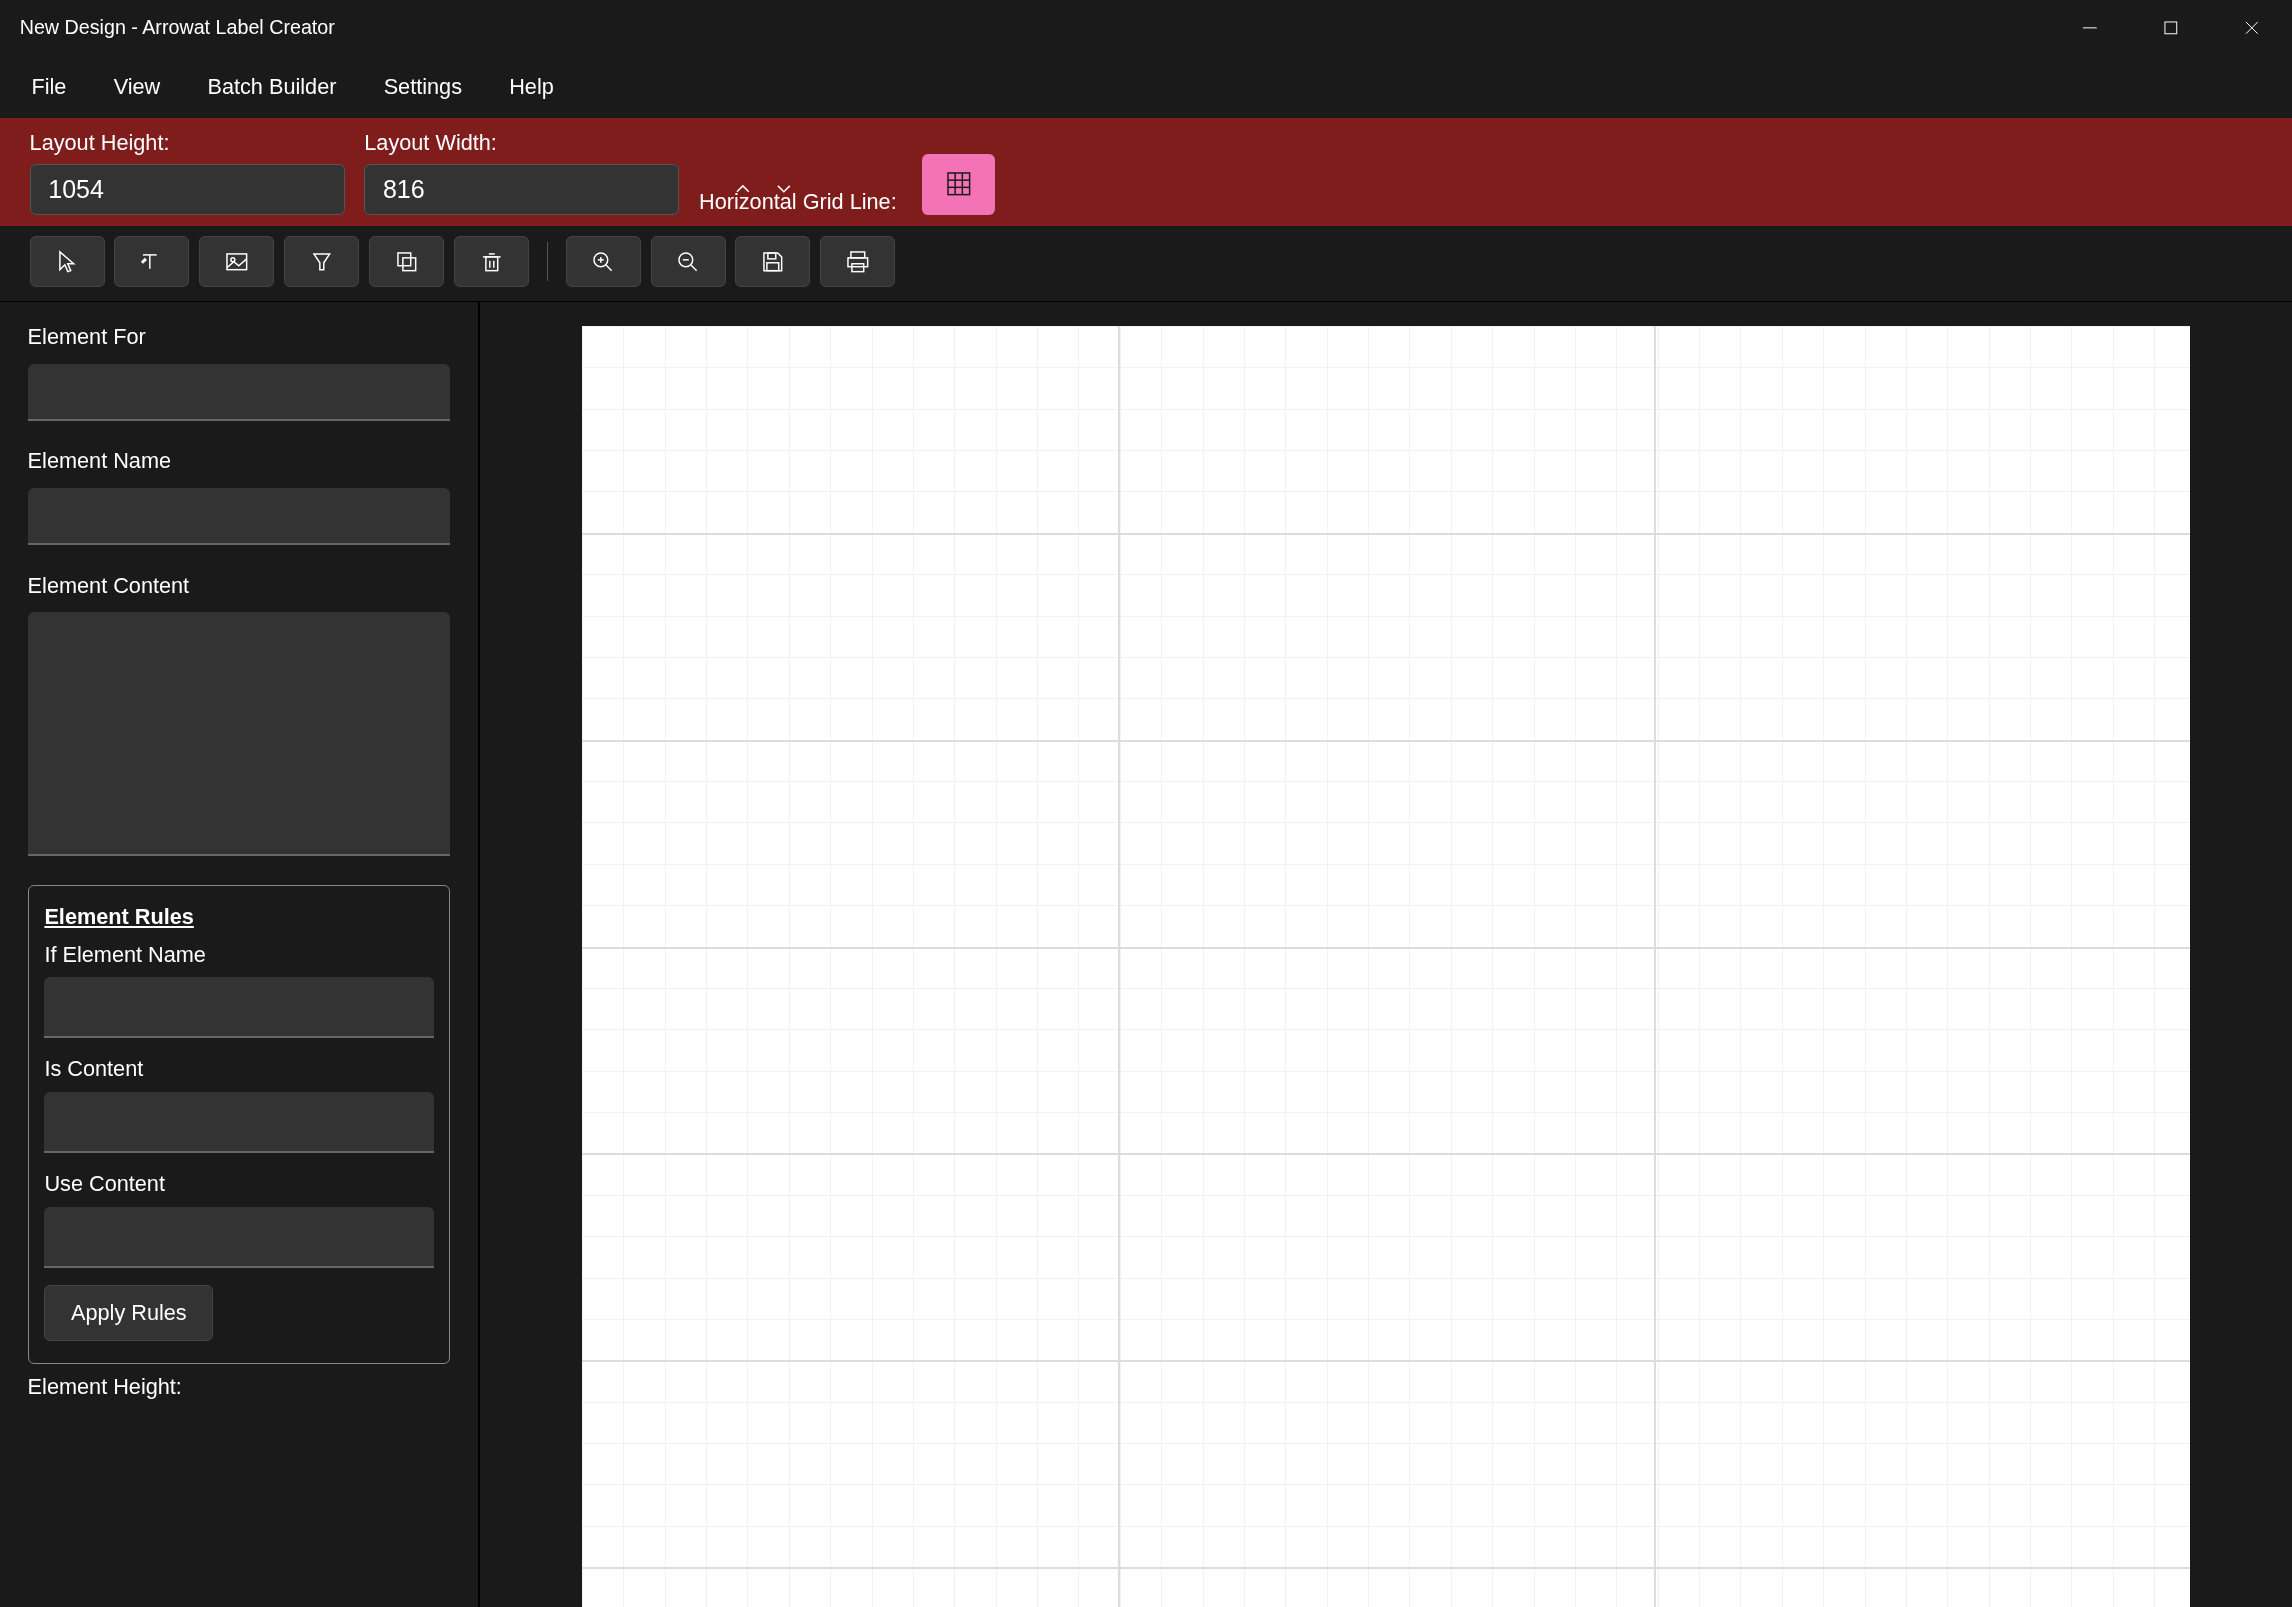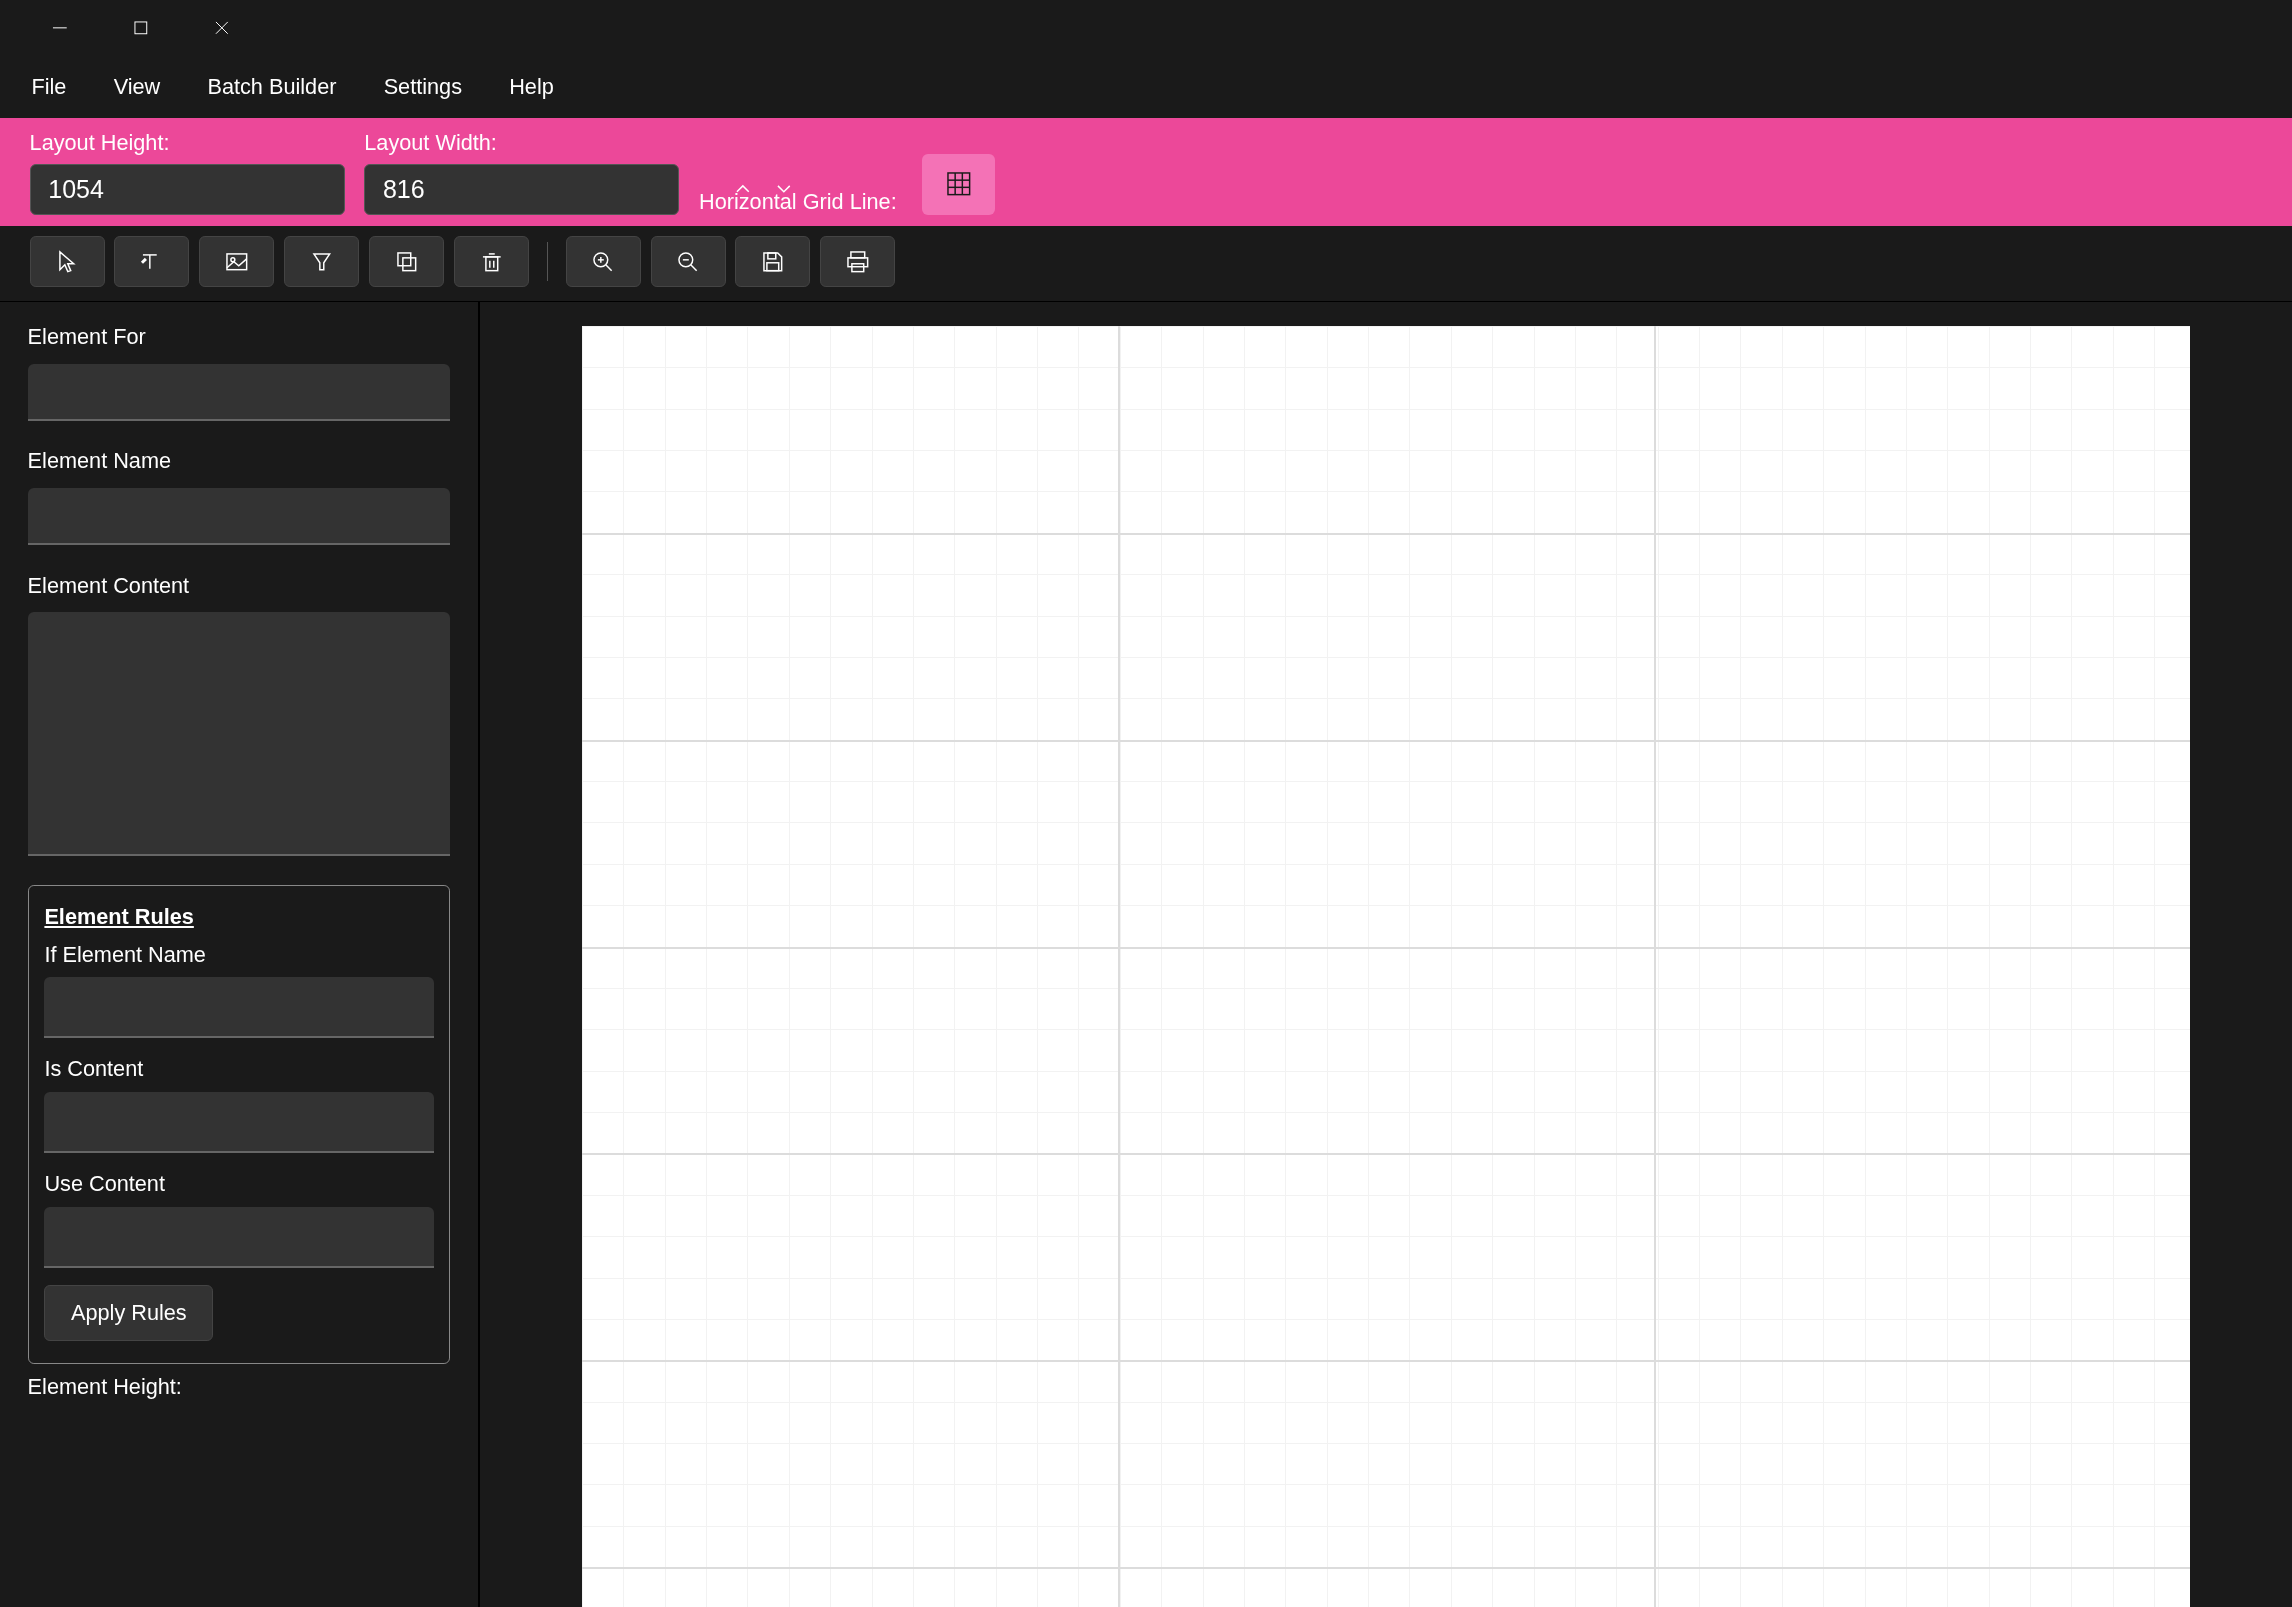--- a/index.html
+++ b/index.html
@@ -37,21 +37,21 @@
       background: #1a1a1a; padding-left: 7.9px;
     }
     .menubar .mitem {
       padding: 0 23.6px; height: 100%;
       display: flex; align-items: center;
       font-size: 21.7px; color: #fff; cursor: pointer;
     }
     
     .configrow {
       display: flex; gap: 19.7px; align-items: flex-end;
-      padding: 11.8px 29.6px 11.8px 29.6px; background: #ec4899;
+      padding: 11.8px 29.6px 11.8px 29.6px; background: #7f1d1d;
     }
     .cfg { display: flex; flex-direction: column; gap: 7.9px; }
     .cfg-label { font-size: 21.7px; color: #fff; }
     .spinner {
       width: 315px; height: 51px;
       background: #333; border: 1px solid #555; border-radius: 5.9px;
       display: flex; align-items: center; position: relative;
     }
     .spinner input {
       flex: 1; height: 100%; background: transparent; border: none;
@@ -141,20 +141,21 @@
     .canvas .minor-h { left:0; right:0; height:1px; }
     .canvas .minor-v { top:0; bottom:0; width:1px; }
     .canvas .major-h, .canvas .major-v { position: absolute; background: #dcdcdc; }
     .canvas .major-h { left:0; right:0; height:2px; }
     .canvas .major-v { top:0; bottom:0; width:2px; }
   </style>
 </head>
 <body>
 
 <div class="titlebar">
+  <div class="title-text">New Design - Arrowat Label Creator</div>
   <div class="winctl">
     <button>
         <svg viewBox="0 0 18 18">
           <line x1="2" y1="9" x2="16" y2="9"></line>
         </svg>
       </button>
     <button>
         <svg viewBox="0 0 18 18">
           <rect x="3" y="3" width="12" height="12"></rect>
         </svg>

